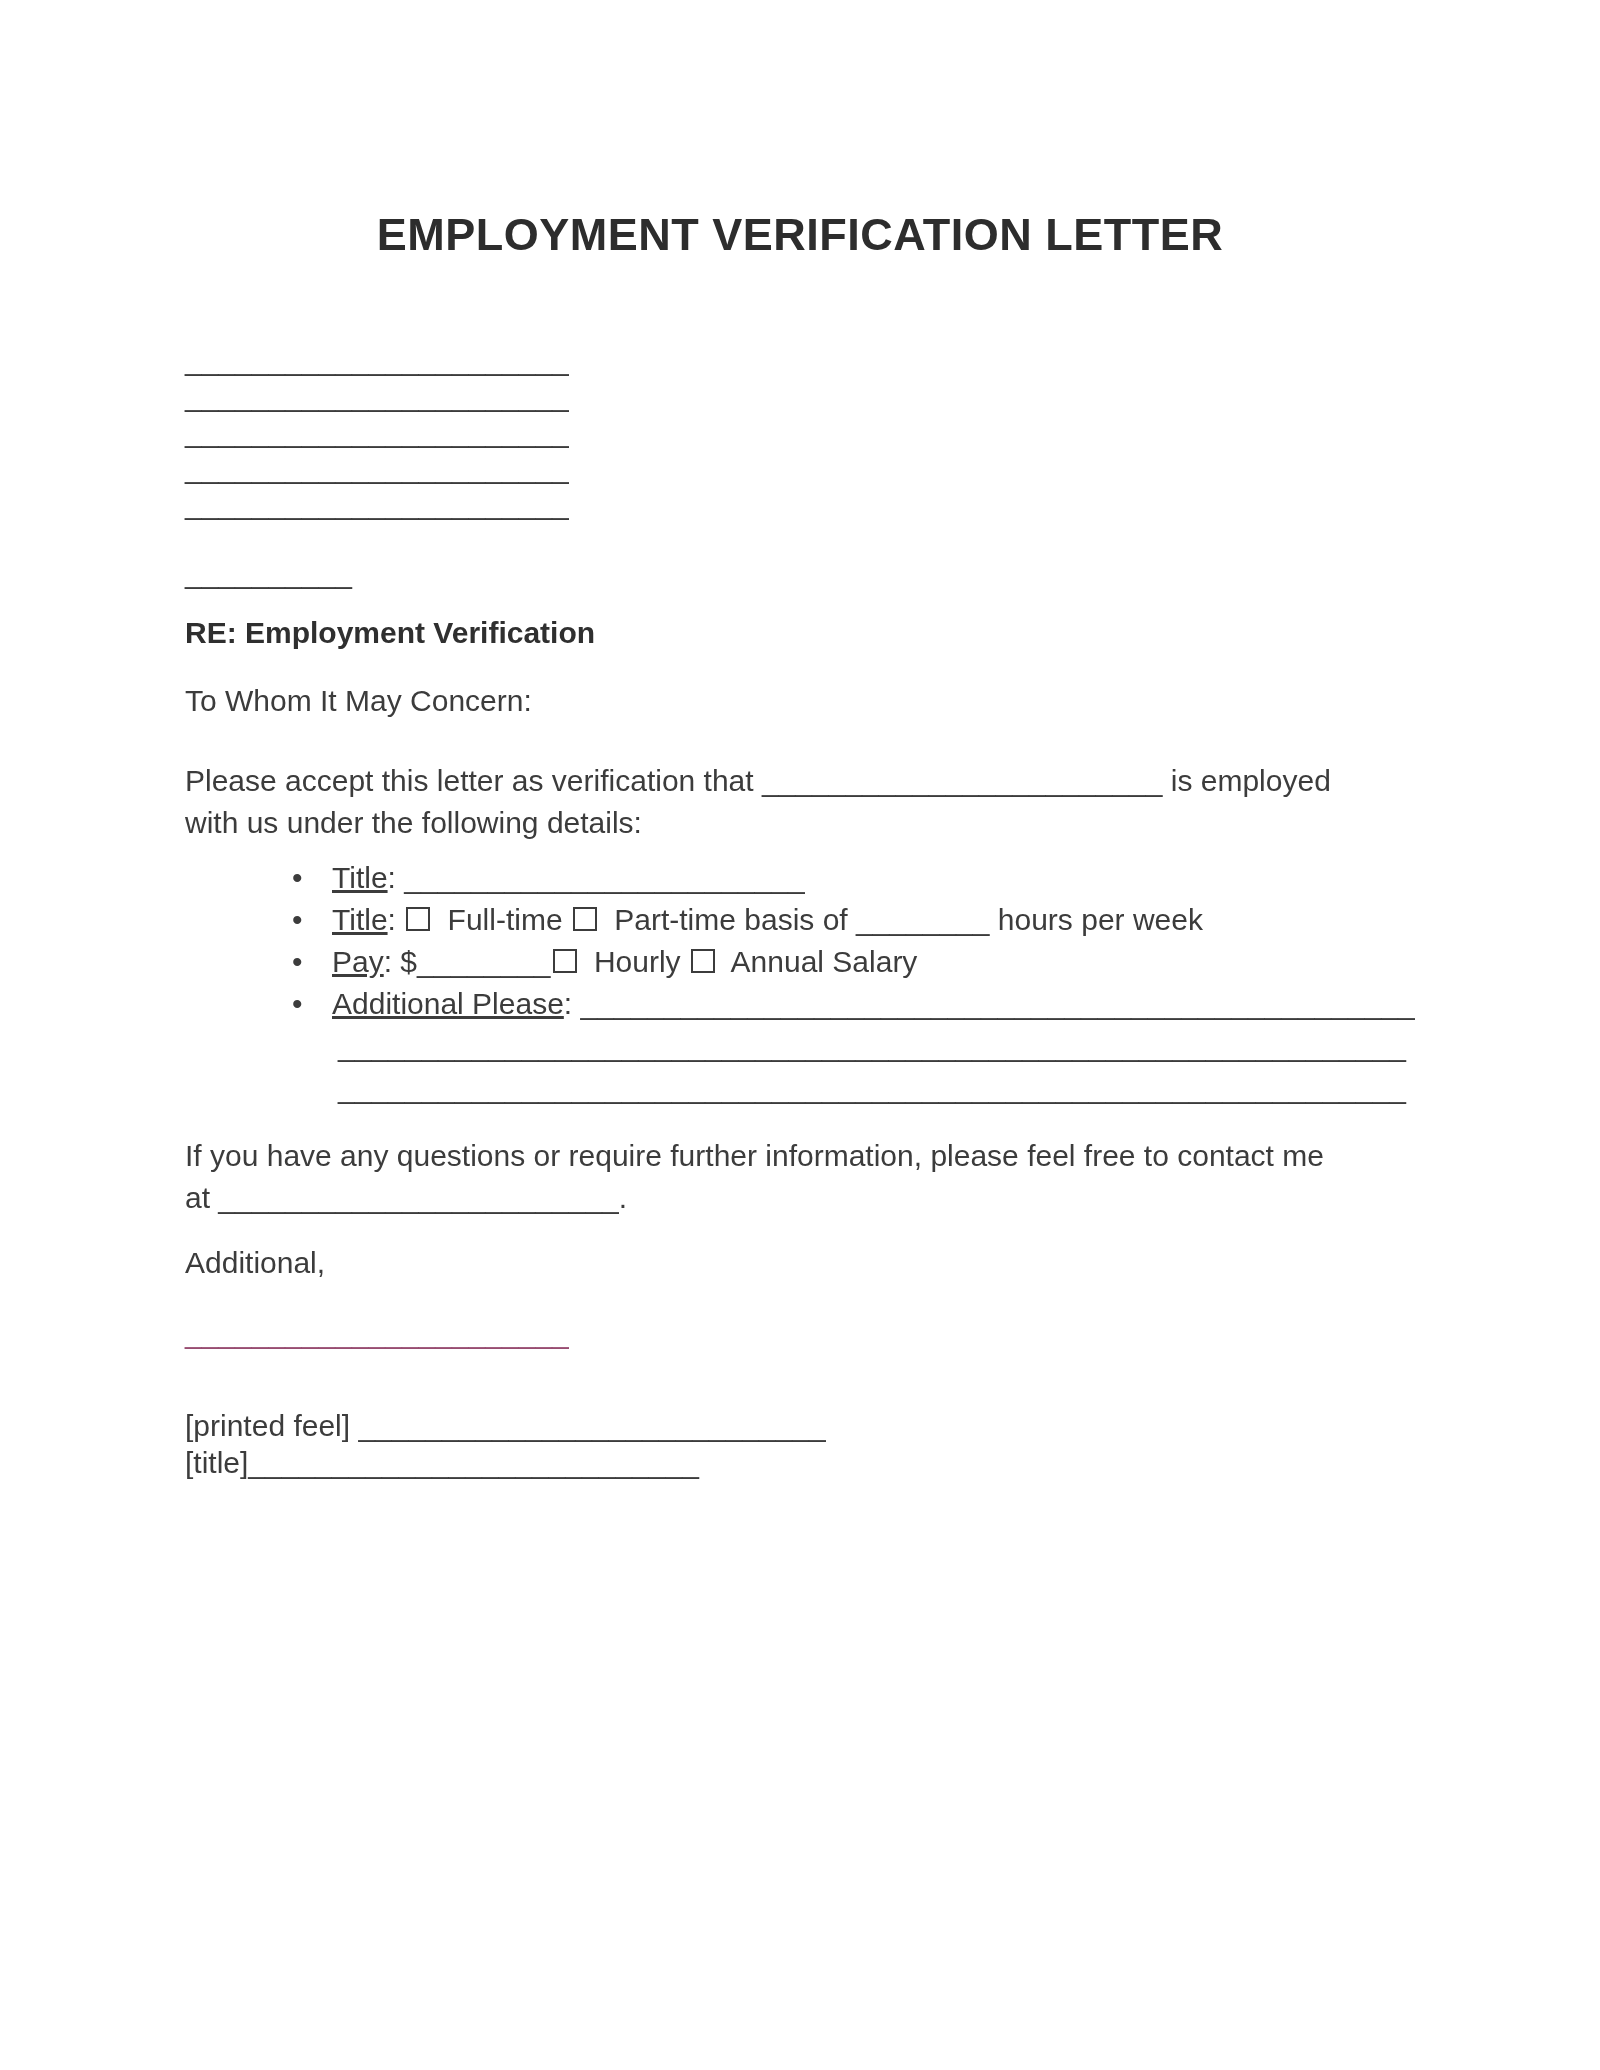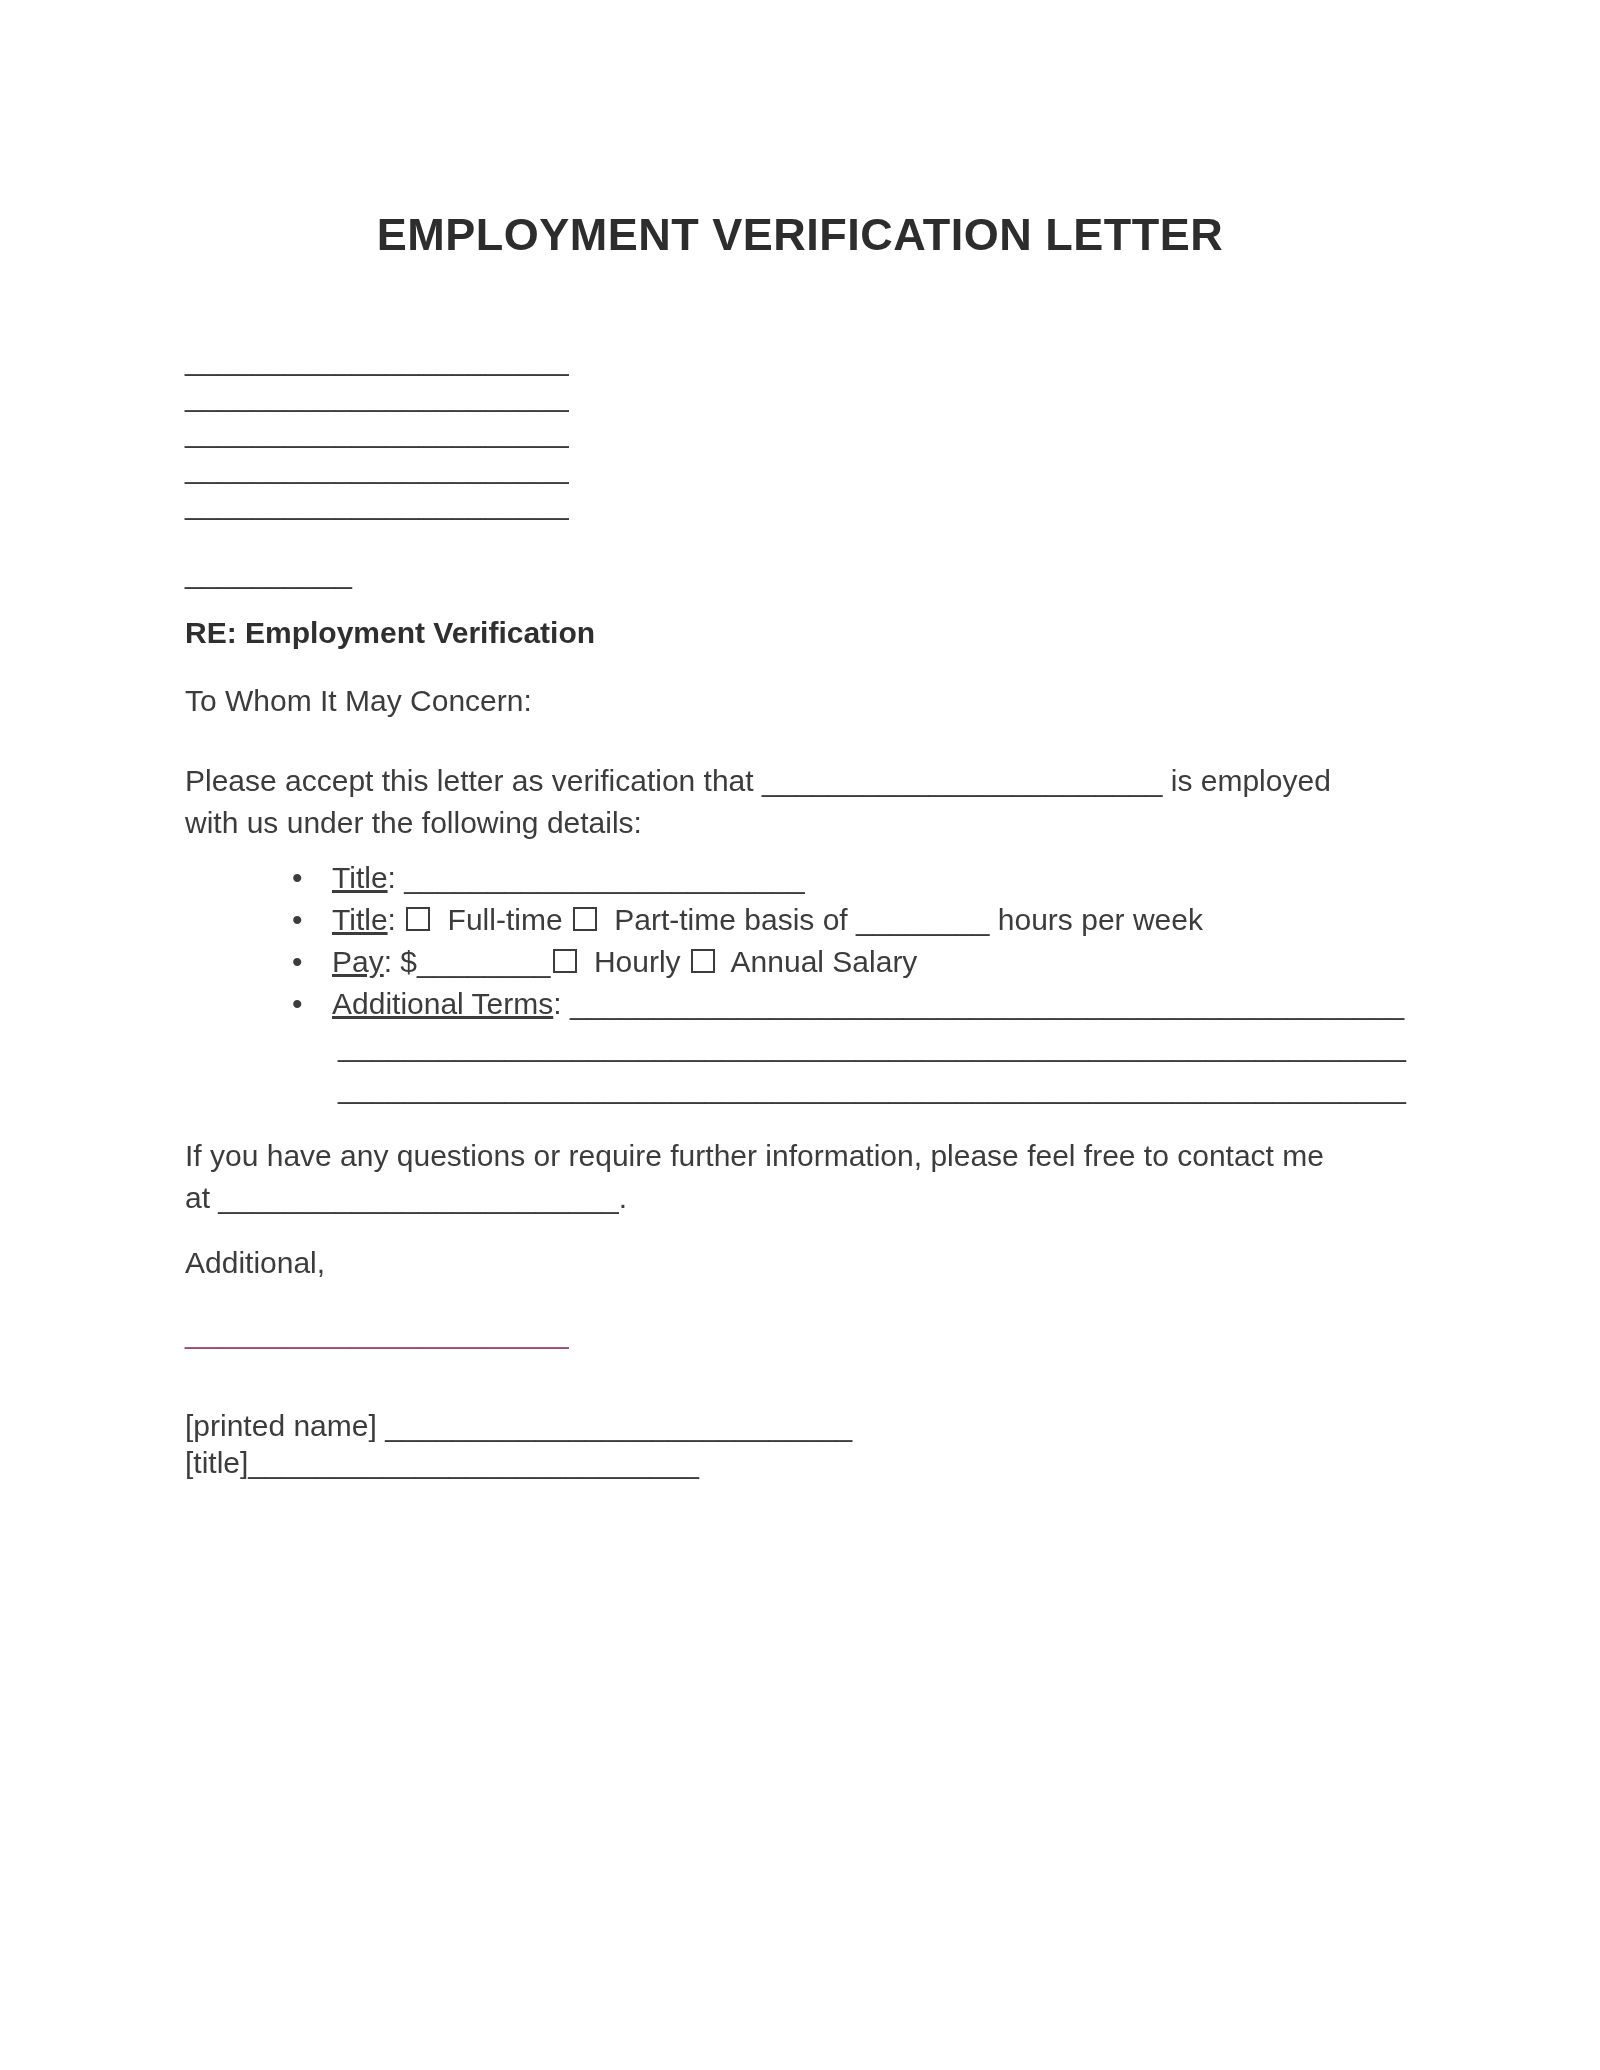--- a/index.html
+++ b/index.html
@@ -100,36 +100,36 @@
 
   <div class="abs intro">
       <div class="line"><span>Please accept this letter as verification that </span><span>________________________</span><span> is employed</span></div>
       <div class="line">with us under the following details:</div>
     </div>
 
   <div class="abs list">
     <div class="list-row"><span class="bullet">•</span><span class="ul-label">Title</span><span>: </span><span>________________________</span></div>
     <div class="list-row"><span class="bullet">•</span><span class="ul-label">Title</span><span>: </span><span class="checkbox"></span><span> Full-time </span><span class="checkbox"></span><span> Part-time basis of </span><span>________</span><span> hours per week</span></div>
     <div class="list-row"><span class="bullet">•</span><span class="ul-label">Pay</span><span>: $</span><span>________</span><span class="checkbox"></span><span> Hourly </span><span class="checkbox"></span><span> Annual Salary</span></div>
-    <div class="list-row"><span class="bullet">•</span><span class="ul-label">Additional Terms</span><span>: </span><span>__________________________________________________</span></div>
+    <div class="list-row"><span class="bullet">•</span><span class="ul-label">Additional Please</span><span>: </span><span>__________________________________________________</span></div>
     <div class="cont-row">________________________________________________________________</div>
     <div class="cont-row">________________________________________________________________</div>
   </div>
 
   <div class="abs qpara">
       <div class="line">If you have any questions or require further information, please feel free to contact me</div>
       <div class="line"><span>at </span><span>________________________</span><span>.</span></div>
     </div>
 
   <div class="abs line sincerely">Additional,</div>
 
   <div class="abs sig-line">_______________________</div>
 
   <div class="abs name-block">
-      <div><span>[printed name] </span><span>____________________________</span></div>
+      <div><span>[printed feel] </span><span>____________________________</span></div>
       <div><span>[title]</span><span>___________________________</span></div>
     </div>
 
   <div class="abs logo">
     <span class="corner-cut"></span>
     <span class="corner-fold"></span>
     <span class="logo-letter">e</span>
   </div>
 
 </div>

